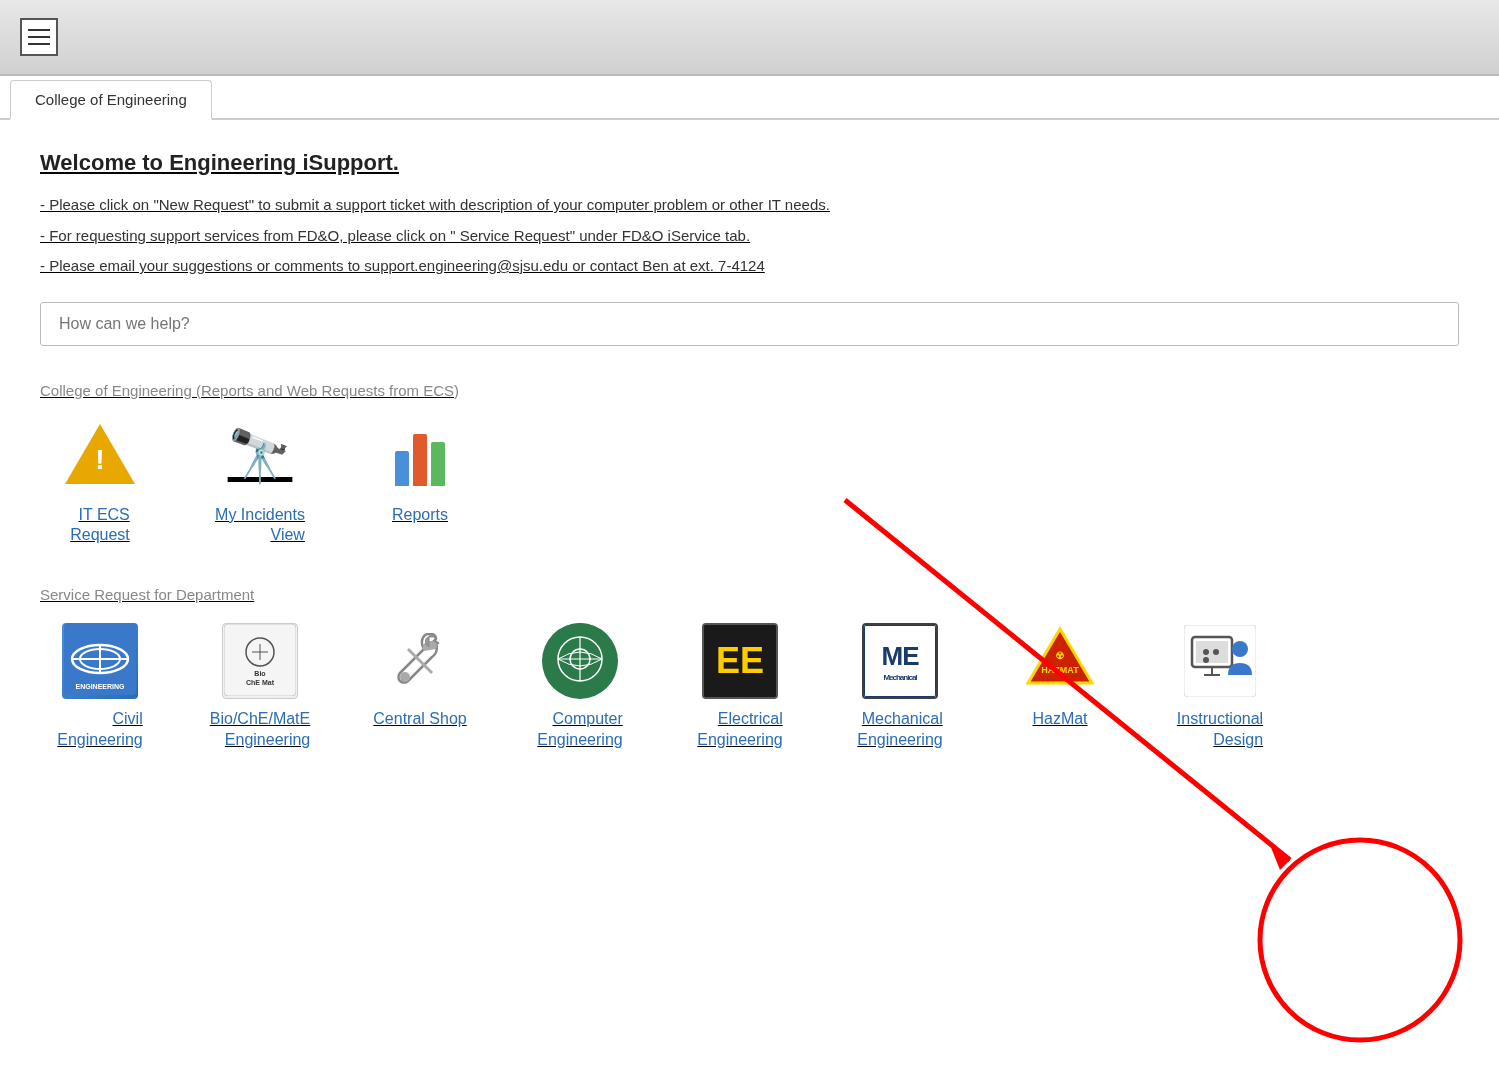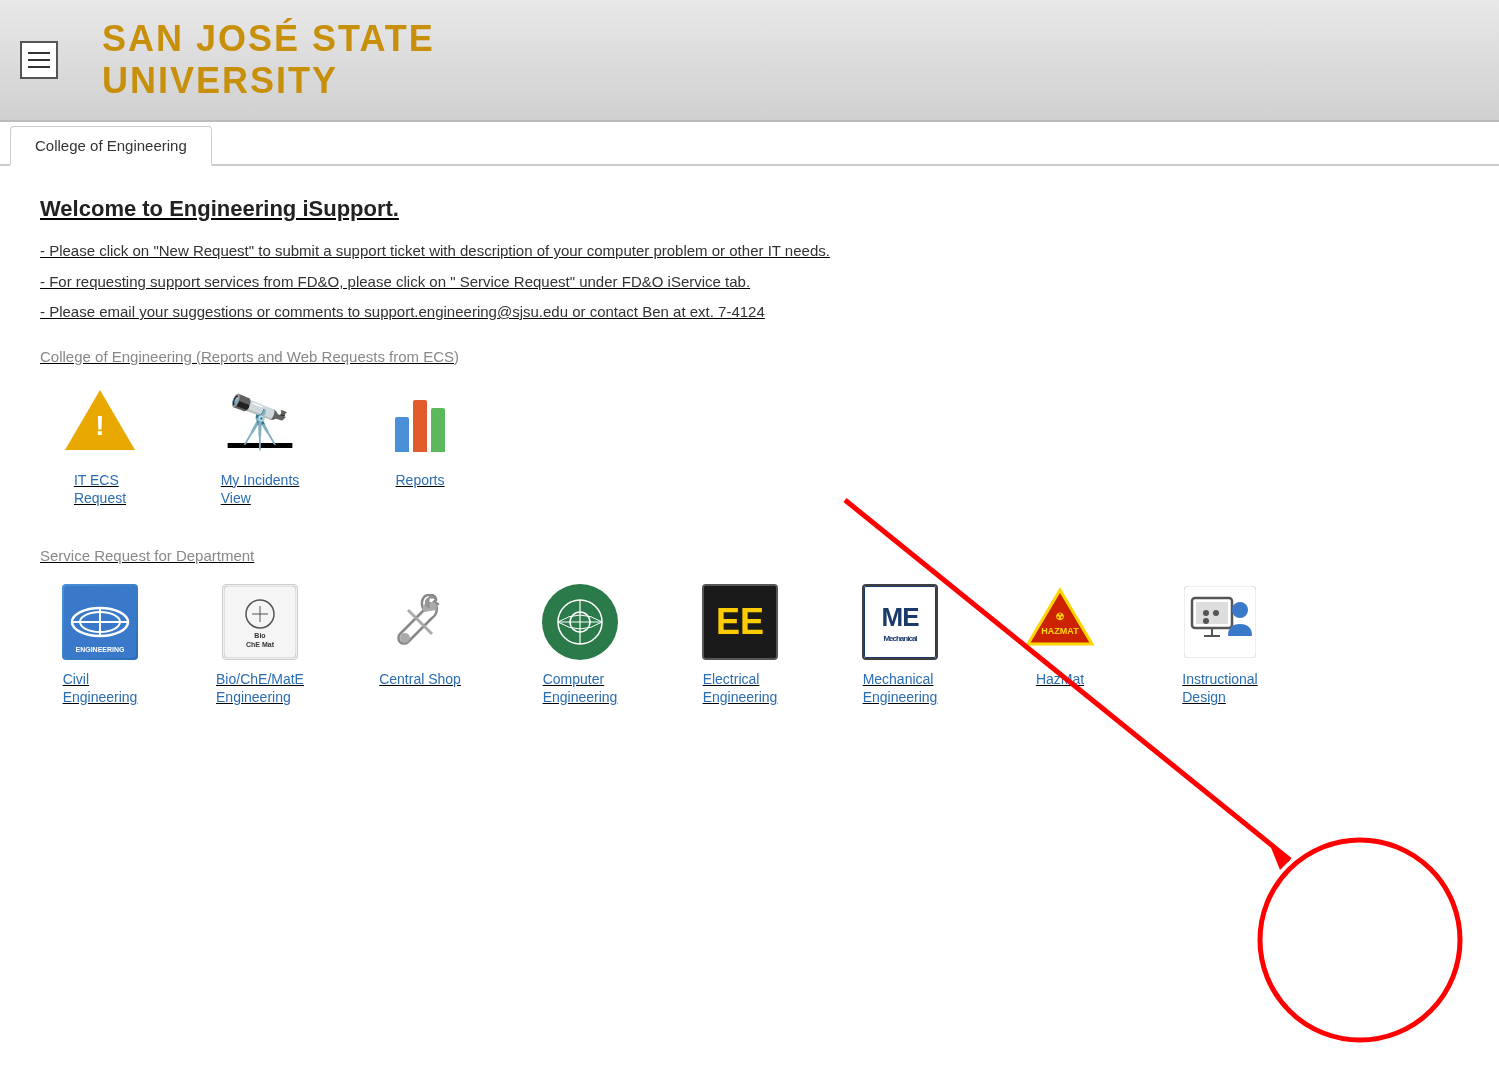--- a/index.html
+++ b/index.html
@@ -79,21 +79,21 @@
     
     .icon-grid { display: flex; gap: 40px; flex-wrap: wrap; margin-bottom: 40px; align-items: flex-start; }
     .icon-item {
       display: flex; flex-direction: column; align-items: center;
       width: 120px; cursor: pointer;
     }
     .icon-box {
       width: 80px; height: 80px; display: flex; align-items: center; justify-content: center;
       margin-bottom: 8px;
     }
-    .icon-label { font-size: 14px; color: #2a6db5; text-align: left; line-height: 1.3; }
+    .icon-label { font-size: 16px; color: #2a6db5; text-align: right; line-height: 1.3; }
 
     
     .icon-warning {
       width: 70px; height: 65px;
       position: relative;
     }
     .icon-warning::before {
       content: '';
       position: absolute;
       left: 0; top: 0;
@@ -134,21 +134,21 @@
     .icon-binoculars { font-size: 52px; }
 
     
     .icon-chart { display: flex; align-items: flex-end; gap: 4px; height: 58px; }
     .icon-chart-bar { width: 14px; border-radius: 2px 2px 0 0; }
 
     
     .dept-icon {
       width: 76px; height: 76px;
       border-radius: 4px;
-      display: flex; align-items: center; justify-content: center;
+      display: flex; justify-content: center;
       font-size: 11px; font-weight: bold; color: #333;
       text-align: center; overflow: hidden;
     }
     .dept-civil {
       background: linear-gradient(135deg, #4a90d9, #2a6db5);
       color: white; font-size: 9px;
     }
     .dept-bio {
       background: #f0f0f0; border: 1px solid #ccc;
       font-size: 8px; color: #333;
@@ -181,41 +181,38 @@
 </head>
 <body>
 
 <div class="header">
   <button class="menu-btn">
     <span></span>
       <span></span>
       <span></span>
   </button>
   <div class="logo-area">
-    <div class="logo-text">
-      <div class="logo-text-line1">SAN JOSÉ STATE</div>
-      <div class="logo-text-line2">UNIVERSITY</div>
-    </div>
   </div>
 </div>
 
 <div class="tab-bar">
   <div class="tab active">College of Engineering</div>
 </div>
 
 <div class="main">
 
   <div class="welcome-title">Welcome to Engineering iSupport.</div>
 
   <div class="welcome-bullets">
     <p>- Please click on "New Request" to submit a support ticket with description of your computer problem or other IT needs.</p>
     <p>- For requesting support services from FD&amp;O, please click on " Service Request" under FD&amp;O iService tab.</p>
     <p>- Please email your suggestions or comments to support.engineering@sjsu.edu or contact Ben at ext. 7-4124</p>
   </div>
 
+  <input class="search-bar" type="text" placeholder="How can we help?" style="">
 
   
   <div class="section-label">College of Engineering (Reports and Web Requests from ECS)</div>
 
   <div class="icon-grid">
 
     <div class="icon-item">
       <div class="icon-box">
         <div class="icon-warning"></div>
       </div>

